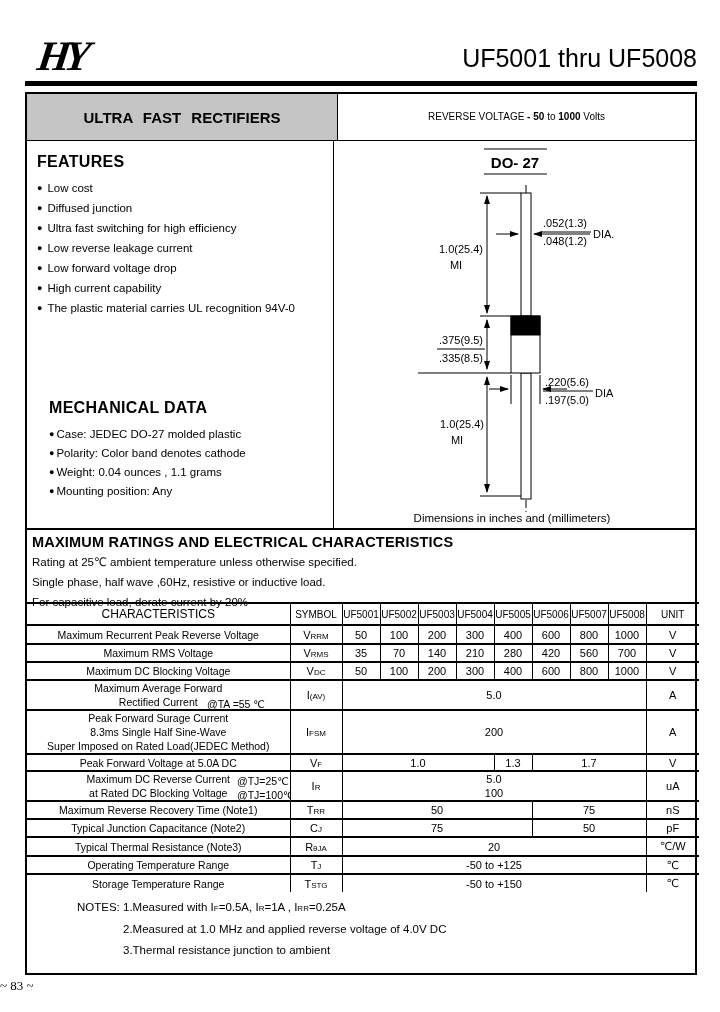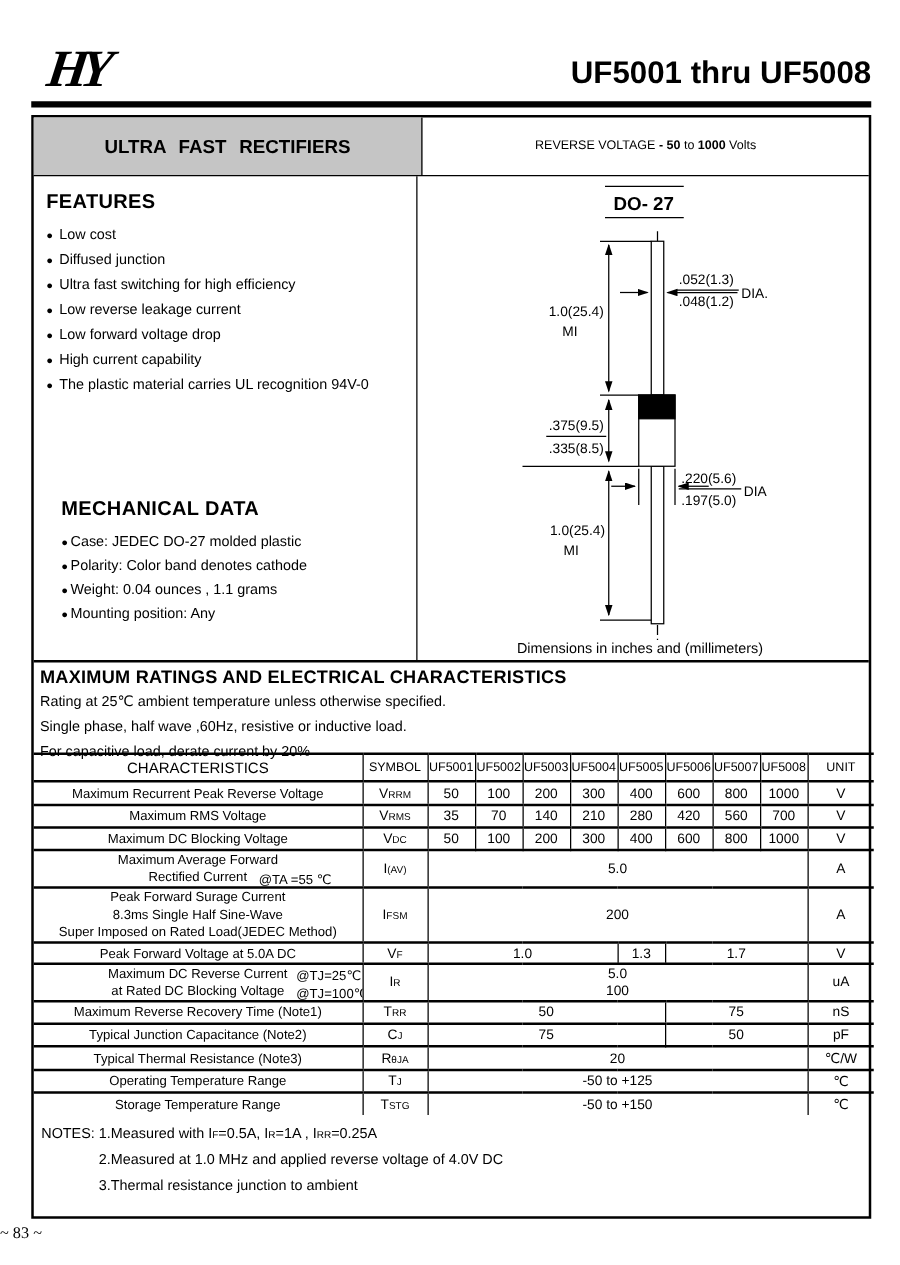--- a/index.html
+++ b/index.html
@@ -2,21 +2,21 @@
 <html><head>
 <meta charset="utf-8">
 <style>
   html,body{margin:0;padding:0;background:#fff;}
   .page{position:relative;width:720px;height:1012px;background:#ffffff;
         font-family:"Liberation Sans","DejaVu Sans",sans-serif;color:#000;overflow:hidden;}
 
   
   .logo{position:absolute;left:38px;top:32px;font-family:"Liberation Serif","DejaVu Serif",serif;
         font-style:italic;font-weight:bold;font-size:42px;letter-spacing:-6px;transform:skewX(-8deg);}
-  .doc-title{position:absolute;right:23px;top:44px;font-size:25px;font-weight:bold;}
+  .doc-title{position:absolute;right:23px;top:44px;font-size:25px;font-weight:normal;}
   .rule{position:absolute;left:25px;top:81px;width:672px;height:5px;background:#000;}
 
   
   .mainbox{position:absolute;left:25px;top:92px;width:672px;height:883px;border:2px solid #000;box-sizing:border-box;}
 
   .banner{display:flex;height:46px;border-bottom:1px solid #000;}
   .banner-left{width:310px;background:#c5c5c5;border-right:1px solid #000;display:flex;align-items:center;
                justify-content:center;font-weight:bold;font-size:15px;word-spacing:6px;}
   .banner-right{flex:1;display:flex;flex-direction:column;align-items:center;justify-content:center;
                 font-size:10px;line-height:20px;text-align:right;}
@@ -55,21 +55,21 @@
   td.sym,td.val,td.unit{font-size:11px;}
   .sub{font-size:8px;}
   .nline{white-space:nowrap;}
   .cond-iav{position:absolute;left:180px;top:16px;}
   .cond-a{position:absolute;left:210px;top:2px;}
   .cond-b{position:absolute;left:210px;top:16px;}
   .stack div{line-height:14px;}
   tr.h22{height:22px}tr.h19{height:19px}tr.h18{height:18px}tr.h29{height:29px}tr.h44{height:44px}tr.h17{height:17px}
 
   
-  .notes{padding:5px 6px;font-size:11.5px;line-height:21px;}
+  .notes{padding:5px 6px;font-size:11.5px;line-height:21px;margin-left:44px;}
   .notes .ind{padding-left:46px;}
   .nsub{font-size:8px;}
 
   .pageno{position:absolute;left:0;right:0;top:978px;font-size:13px;
           font-family:"Liberation Serif","DejaVu Serif",serif;}
 </style>
 </head>
 <body>
 
 <div class="page">

